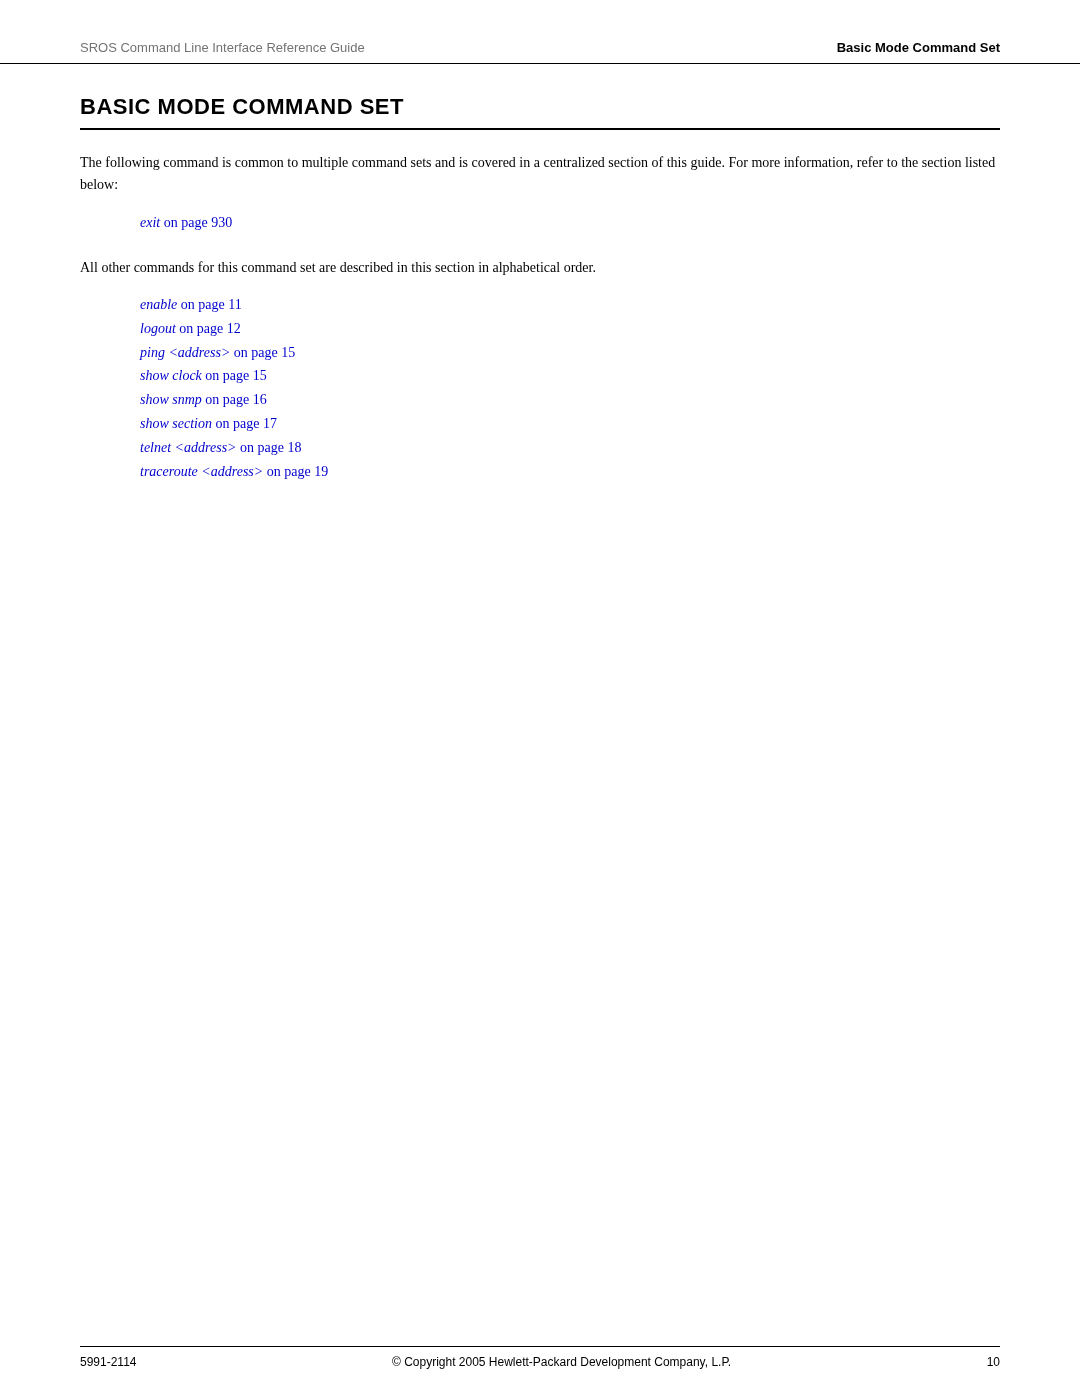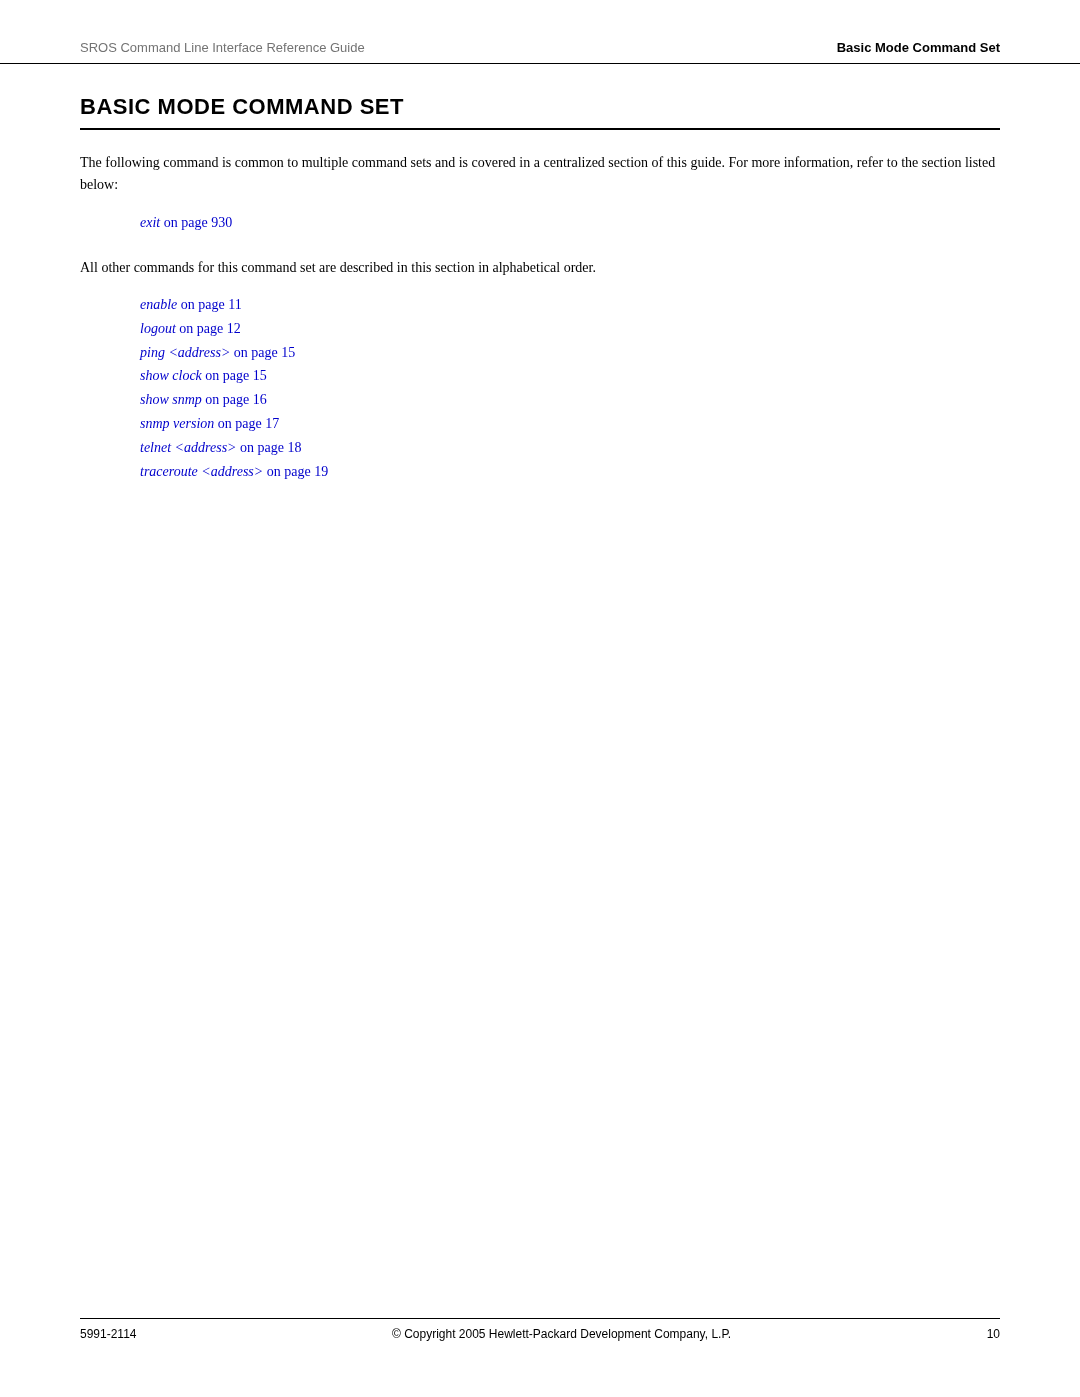--- a/index.html
+++ b/index.html
@@ -113,21 +113,21 @@
     }
 
     .link-blue {
       color: #0000cc;
       text-decoration: none;
     }
 
     
     .page-footer {
       position: absolute;
-      bottom: 56px;
+      bottom: 28px;
       left: 80px;
       right: 80px;
       border-top: 1px solid #000000;
       padding-top: 8px;
       display: flex;
       justify-content: space-between;
       align-items: center;
       font-family: Arial, sans-serif;
       font-size: 12px;
       color: #000000;
@@ -174,21 +174,21 @@
     </div>
 
     <p class="body-paragraph">All other commands for this command set are described in this section in alphabetical order.</p>
 
     <div class="link-list" id="commands-list">
     <span class="link-item"><a class="link-blue link-italic" href="#">enable</a><span> </span><a class="link-blue" href="#">on page 11</a></span>
         <span class="link-item"><a class="link-blue link-italic" href="#">logout</a><span> </span><a class="link-blue" href="#">on page 12</a></span>
         <span class="link-item"><a class="link-blue link-italic" href="#">ping &lt;address&gt;</a><span> </span><a class="link-blue" href="#">on page 15</a></span>
         <span class="link-item"><a class="link-blue link-italic" href="#">show clock</a><span> </span><a class="link-blue" href="#">on page 15</a></span>
         <span class="link-item"><a class="link-blue link-italic" href="#">show snmp</a><span> </span><a class="link-blue" href="#">on page 16</a></span>
-        <span class="link-item"><a class="link-blue link-italic" href="#">snmp version</a><span> </span><a class="link-blue" href="#">on page 17</a></span>
+        <span class="link-item"><a class="link-blue link-italic" href="#">show section</a><span> </span><a class="link-blue" href="#">on page 17</a></span>
         <span class="link-item"><a class="link-blue link-italic" href="#">telnet &lt;address&gt;</a><span> </span><a class="link-blue" href="#">on page 18</a></span>
         <span class="link-item"><a class="link-blue link-italic" href="#">traceroute &lt;address&gt;</a><span> </span><a class="link-blue" href="#">on page 19</a></span>
       </div>
 
   </div>
 
   <div class="page-footer">
     <span class="footer-left">5991-2114</span>
     <span class="footer-center">© Copyright 2005 Hewlett-Packard Development Company, L.P.</span>
     <span class="footer-right">10</span>

